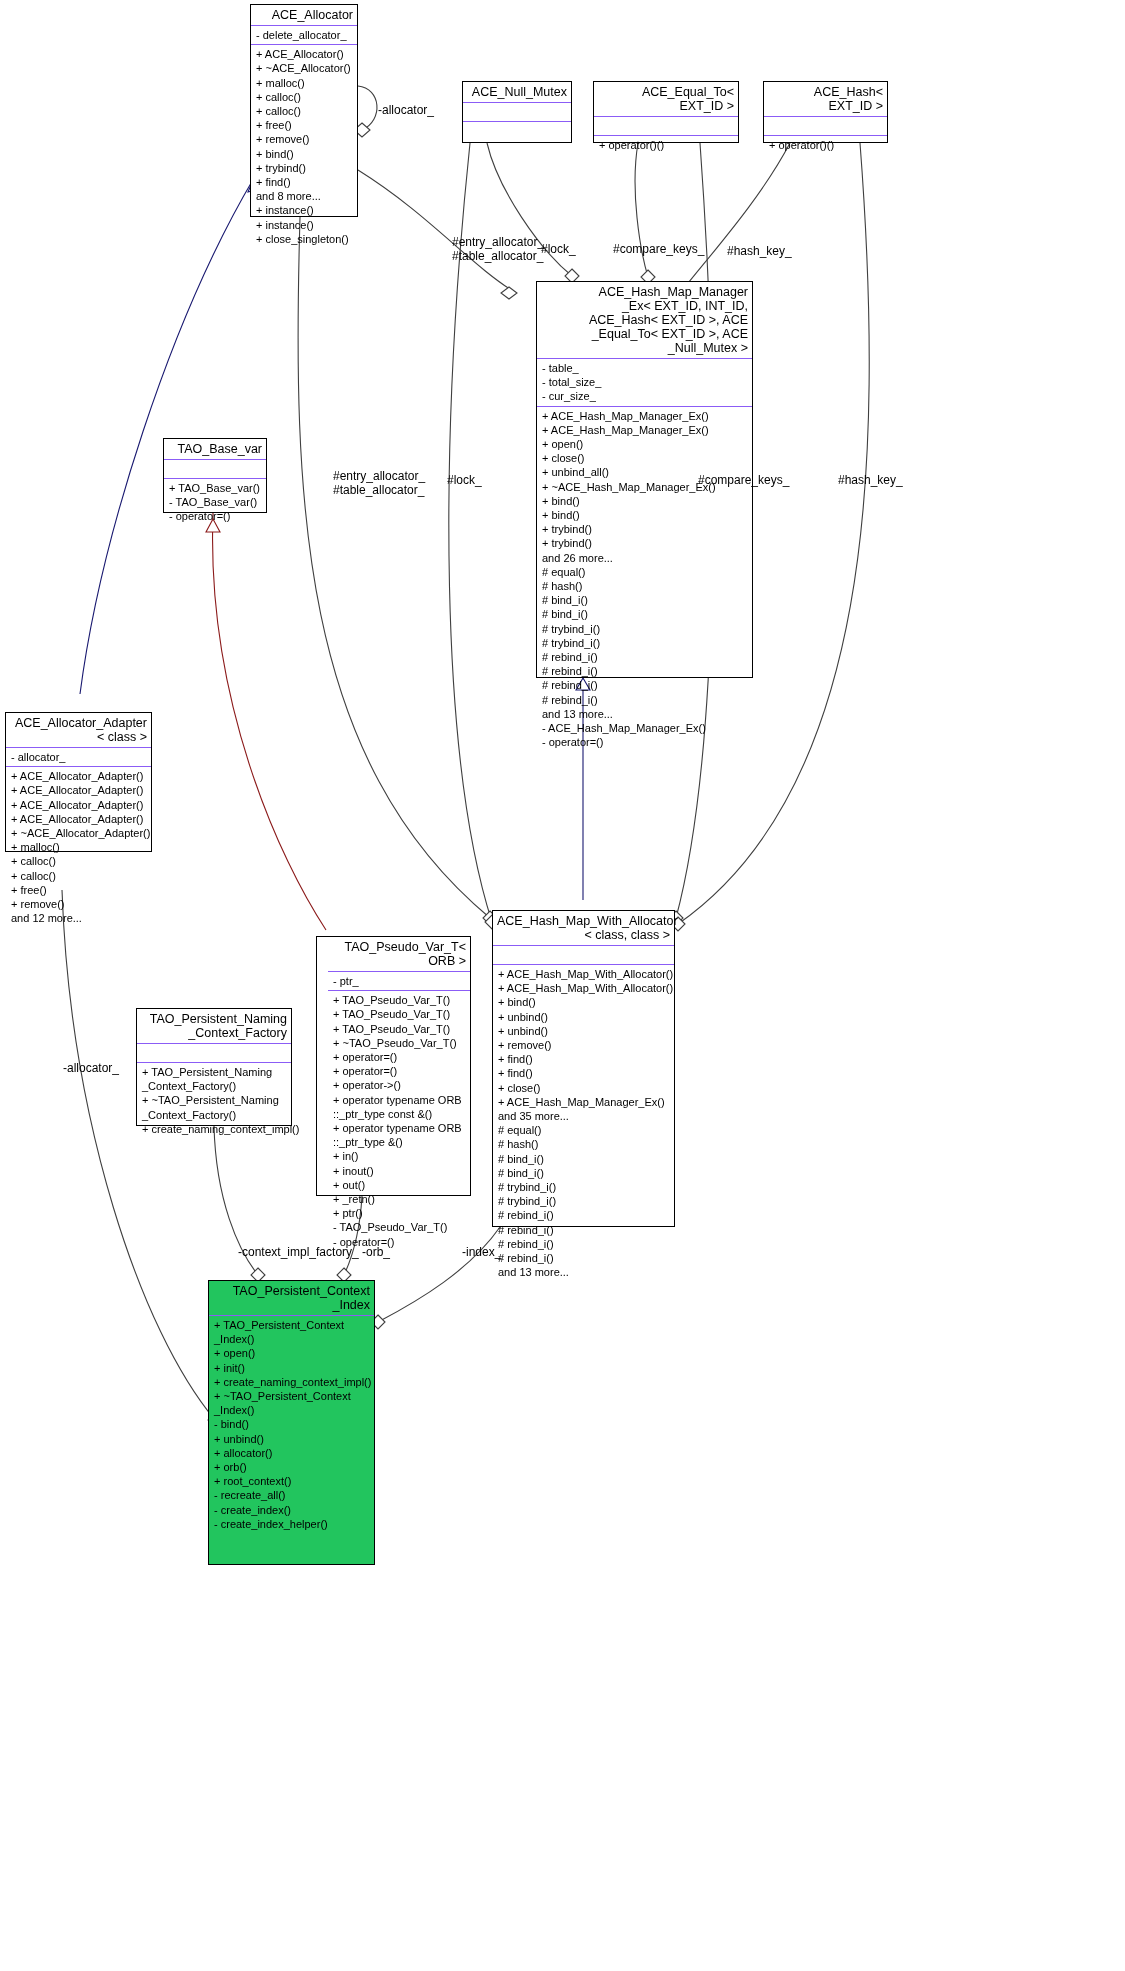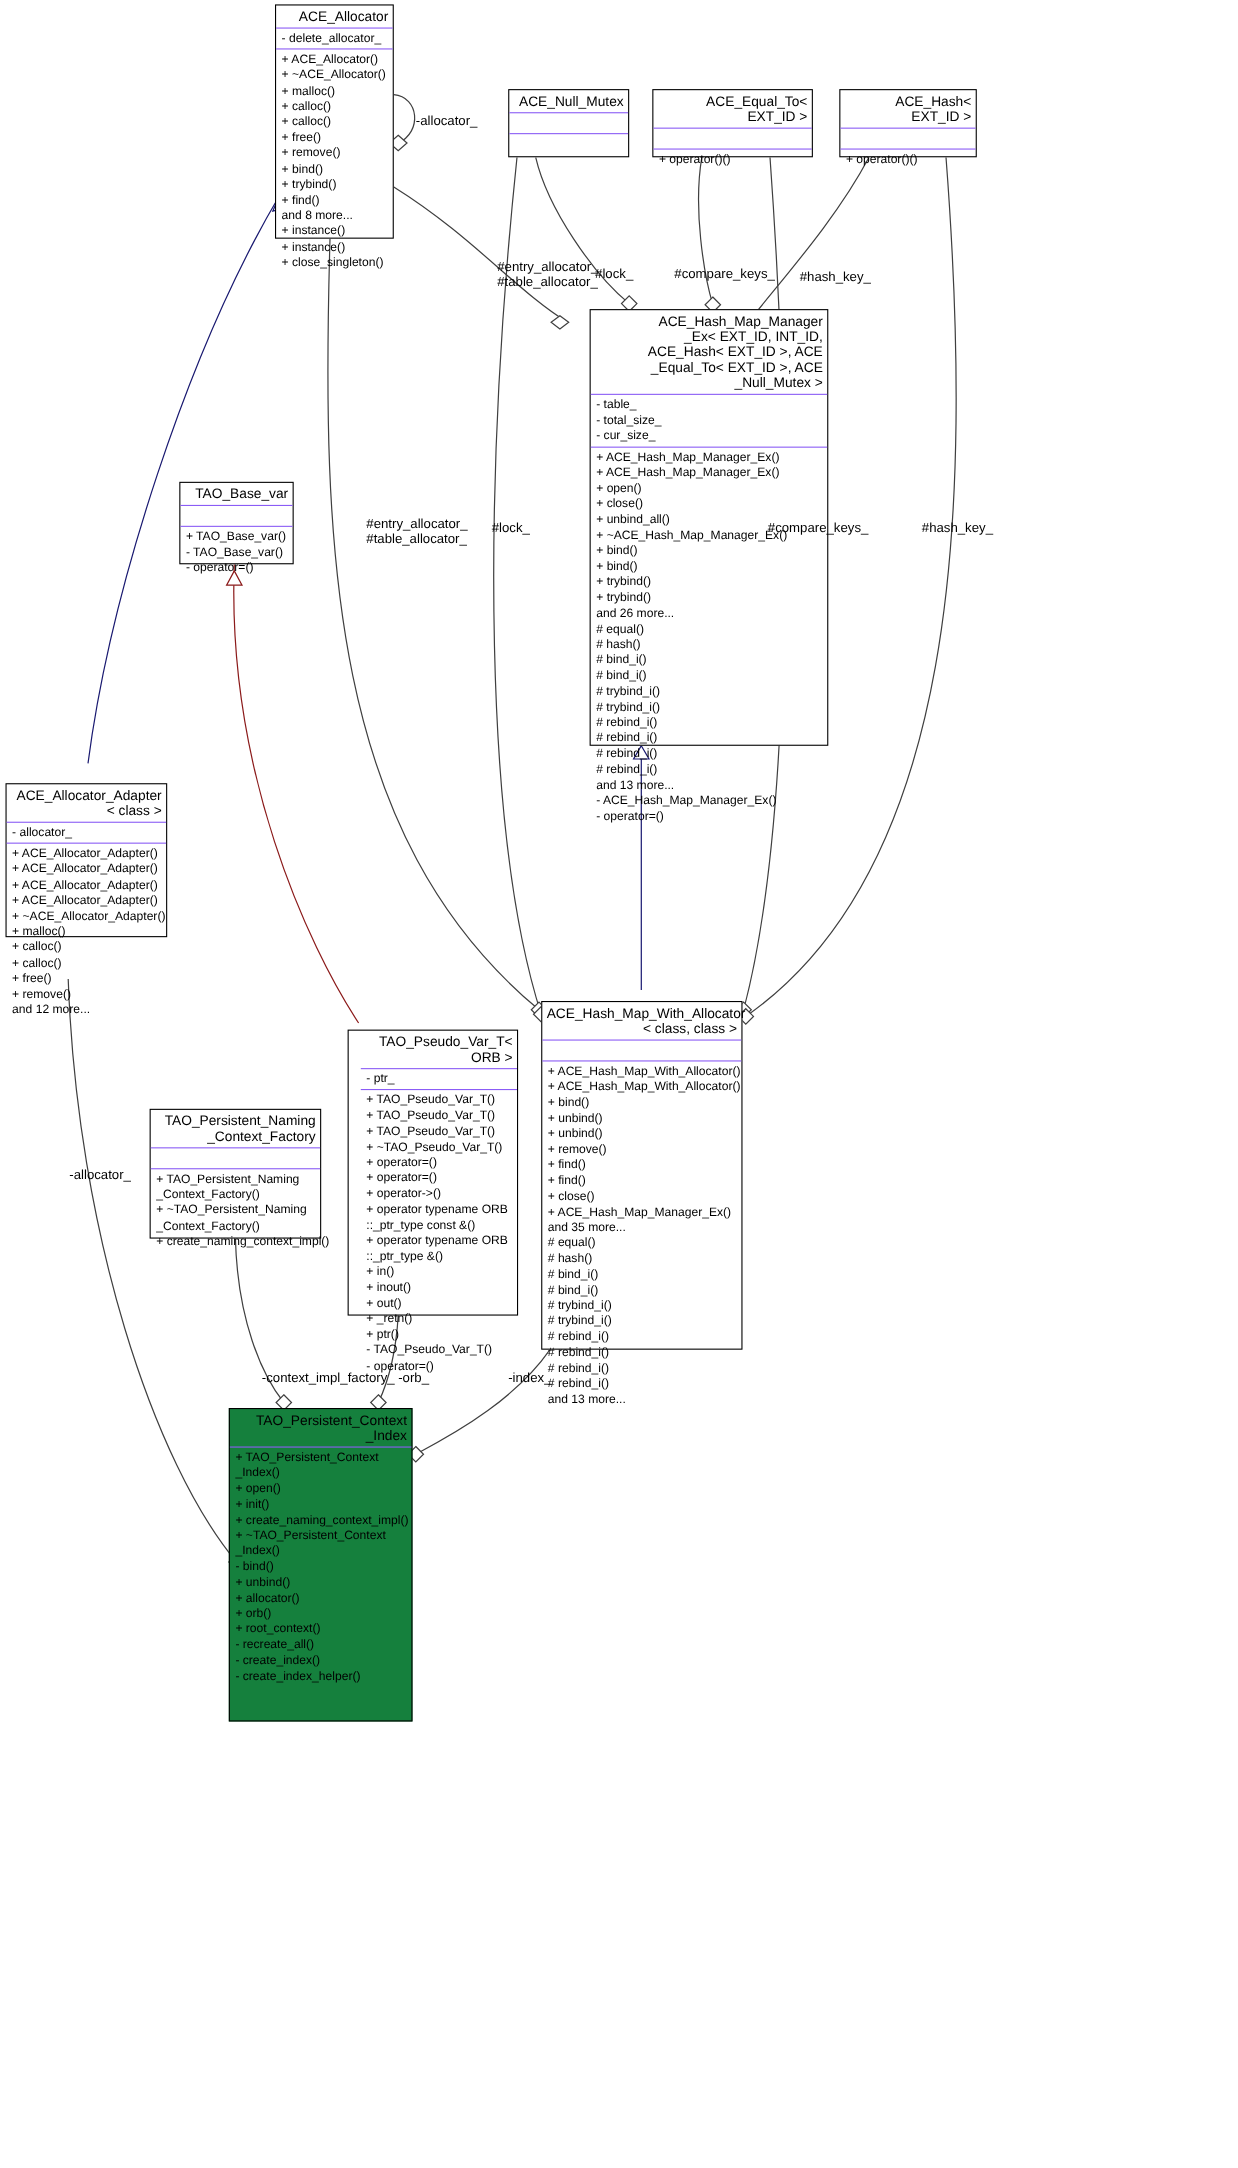--- a/index.html
+++ b/index.html
@@ -1,20 +1,20 @@
 <!DOCTYPE html>
 <html><head>
 <meta charset="utf-8">
 <style>
   html,body{margin:0;padding:0;background:#ffffff;}
   body{font-family:"Liberation Sans",sans-serif;}
   #canvas{position:relative;width:1125px;height:1971px;background:#fff;overflow:hidden;}
   svg.edges{position:absolute;left:0;top:0;width:1125px;height:1971px;pointer-events:none;}
   .node{position:absolute;border:1px solid #000;background:#ffffff;box-sizing:border-box;}
-  .node.shaded{background:#15803d;}
+  .node.shaded{background:#22c55e;}
   .ntitle{text-align:right;font-size:12.5px;line-height:14px;padding:3px 4px;color:#000;white-space:pre-line;}
   .nsec{border-top:1px solid #8b5cf6;padding:2px 5px;font-size:11px;line-height:14.2px;color:#000;}
   .nsec.empty{min-height:14px;}
   .nrow{white-space:pre;}
   .elabel{position:absolute;font-size:12px;line-height:13.5px;color:#000;white-space:pre-line;}
 </style>
 </head>
 <body>
 
 <div id="canvas">

